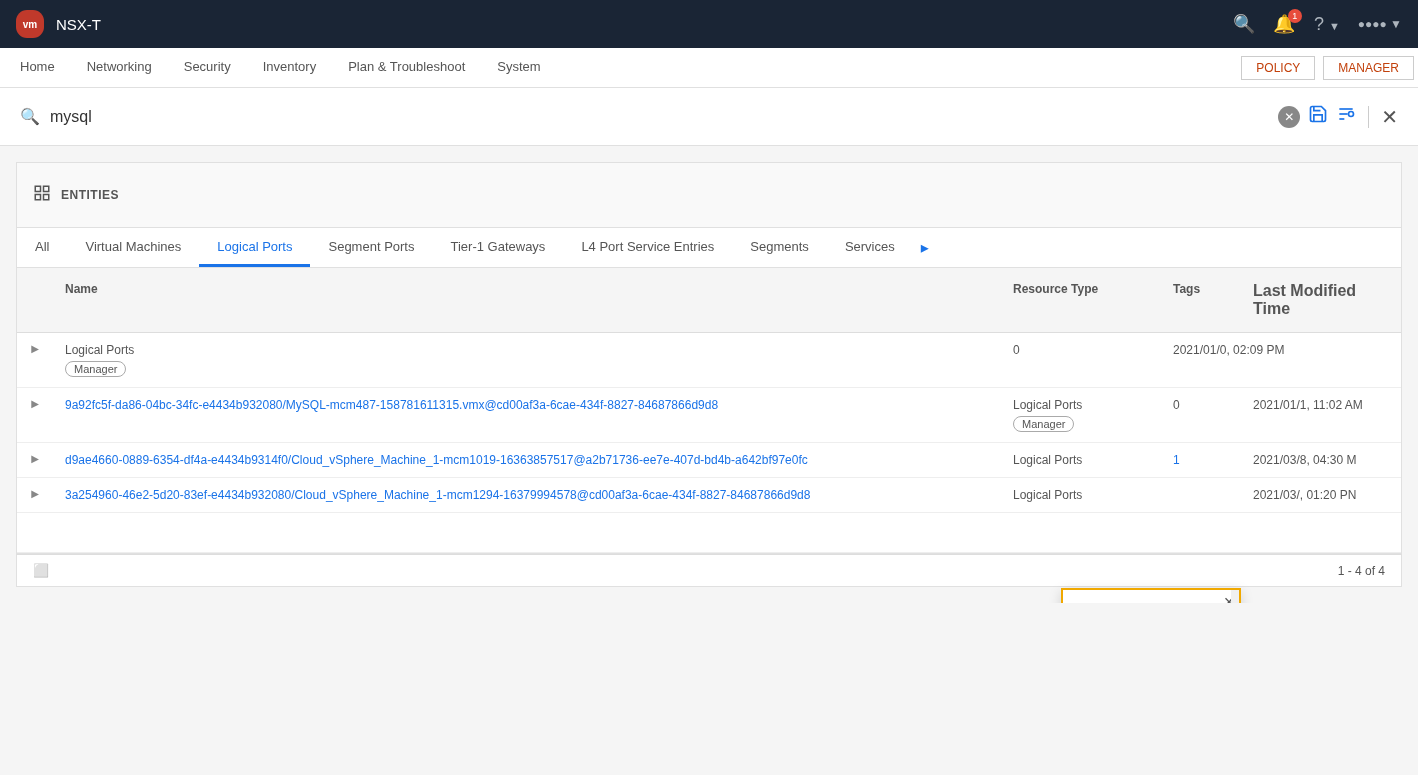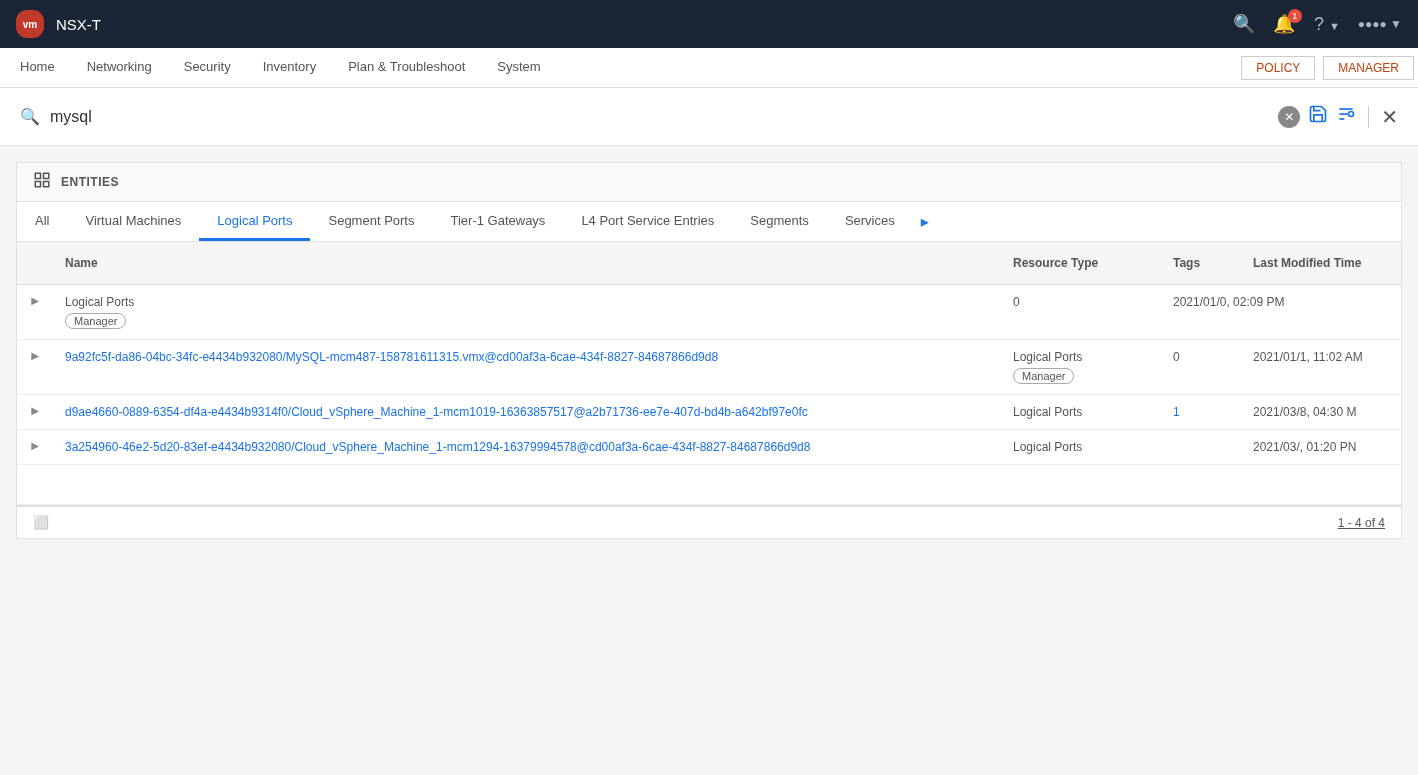--- a/index.html
+++ b/index.html
@@ -98,21 +98,21 @@
     }
     .search-divider { width: 1px; height: 22px; background: #ccc; margin: 0 4px; }
     .search-close-btn { color: #555; font-size: 20px; cursor: pointer; background: none; border: none; }
 
     
     .main-content { padding: 16px; }
 
     
     .entities-header {
       display: flex; align-items: center; gap: 10px;
-      padding: 8px 16px;
+      padding: 21px 16px;
       background: #f9f9f9;
       border: 1px solid #e0e0e0;
       border-bottom: none;
     }
     .entities-icon { color: #555; font-size: 16px; }
     .entities-label { font-weight: 600; font-size: 12px; color: #555; letter-spacing: 0.5px; }
 
     
     .tabs-container {
       background: white;
@@ -255,21 +255,21 @@
     .table-footer {
       background: white;
       border: 1px solid #e0e0e0;
       border-top: 1px solid #ddd;
       padding: 8px 16px;
       display: flex;
       align-items: center;
       justify-content: space-between;
     }
     .footer-icon { color: #888; cursor: pointer; }
-    .page-info { font-size: 12px; color: #555; text-decoration: underline; }
+    .page-info { font-size: 12px; color: #555; }
   </style>
 </head>
 <body>
 
 <div class="top-bar">
   <div class="top-bar-left">
     <div class="vm-logo">vm</div>
     <span class="app-title">NSX-T</span>
   </div>
   <div class="top-bar-right">
@@ -357,21 +357,21 @@
 
   <div class="table-container">
 
     <div class="table-header">
       <div class="th"></div>
       <div class="th">Name</div>
       <div class="th" style="font-size:12px;">
         <span>Resource Type</span>
       </div>
       <div class="th">Tags</div>
-      <div class="th" style="font-size:12px;">Last Modified Time</div>
+      <div class="th" style="font-size:16px;">Last Modified Time</div>
     </div>
 
     <div class="table-row">
       <div class="expand-cell">▶</div>
       <div class="td resource-type">
         <span>Logical Ports</span><br>
         <span class="manager-badge">Manager</span>
       </div>
       <div class="td tags-cell">0</div>
       <div class="td date-cell">2021/01/0, 02:09 PM</div>

